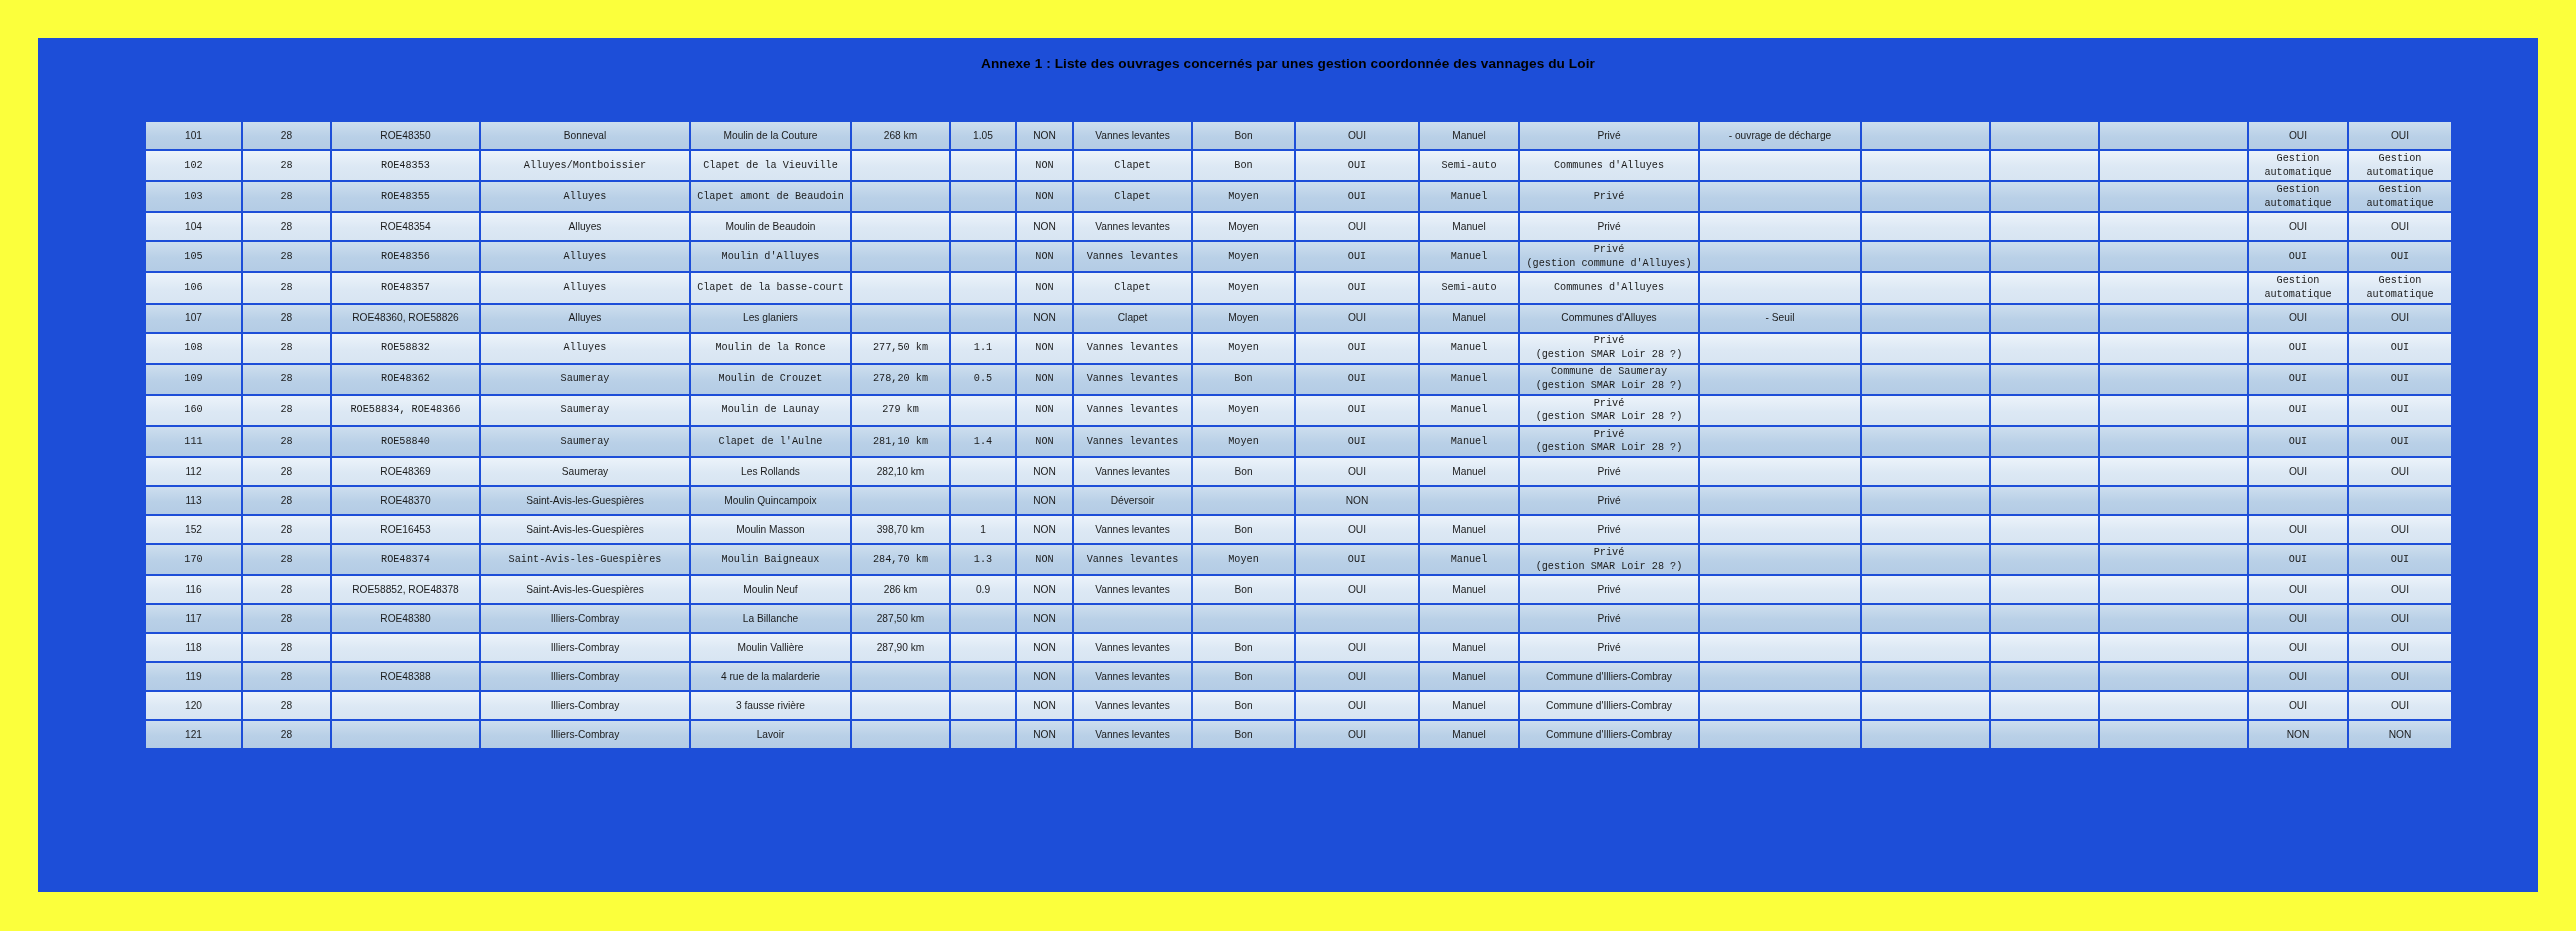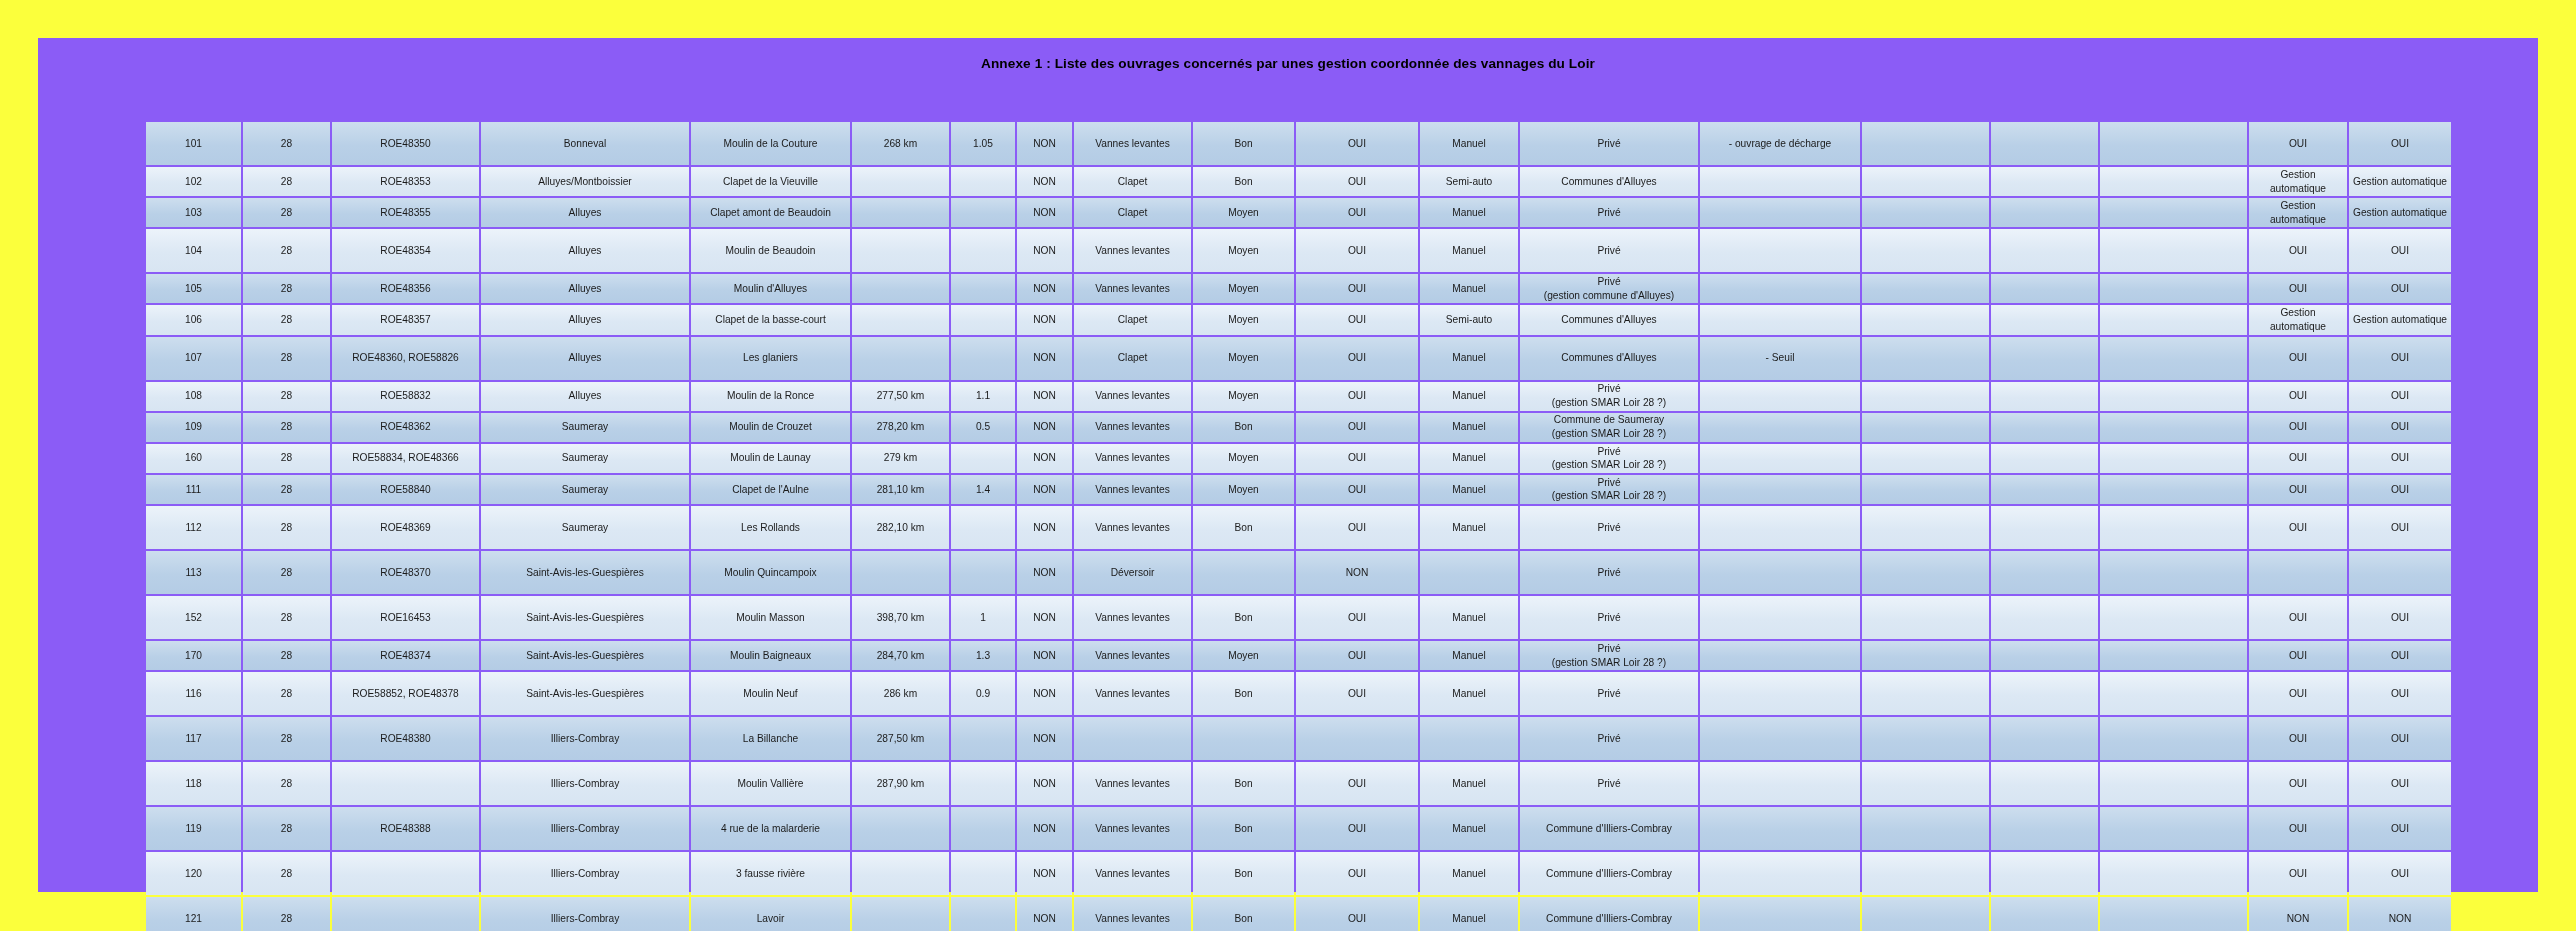--- a/index.html
+++ b/index.html
@@ -5,21 +5,21 @@
   html,body { margin:0; padding:0; }
   body {
     width:2576px; height:932px;
     background:#fbff3c;
     position:relative;
     font-family:"Liberation Sans", sans-serif;
   }
   .page {
     position:absolute; left:38px; top:38px;
     width:2500px; height:854px;
-    background:#8b5cf6;
+    background:#1d4ed8;
   }
   .title {
     position:absolute; top:18px; left:0; width:100%;
     text-align:center;
     font-size:13.6px; font-weight:bold; color:#000000;
     letter-spacing:0.1px;
   }
   table.annexe {
     position:absolute; left:106px; top:82px;
     width:2268px;
@@ -33,22 +33,22 @@
     font-size:10.2px;
     line-height:1.35;
     color:#1b1b1b;
     white-space:pre-line;
     padding:0.8px 3px;
     box-sizing:border-box;
     overflow:hidden;
   }
   tr.dark td  { background:linear-gradient(180deg,#cddeee 0%,#b9d0e7 55%,#b4cce5 100%); }
   tr.light td { background:linear-gradient(180deg,#ecf3fa 0%,#dce8f4 55%,#d8e5f2 100%); }
-  tr.h1 { height:43px;margin-left:43px; }
-  tr.h2 { height:28px; }
+  tr.h1 { height:27px;margin-left:43px; }
+  tr.h2 { height:28px;font-family:Liberation Mono, monospace; }
 </style>
 </head>
 <body>
 
 <div class="page">
   <div class="title">Annexe 1 : Liste des ouvrages concernés par unes gestion coordonnée des vannages du Loir</div>
 
   <table class="annexe">
     <colgroup>
       <col style="width:95px">

